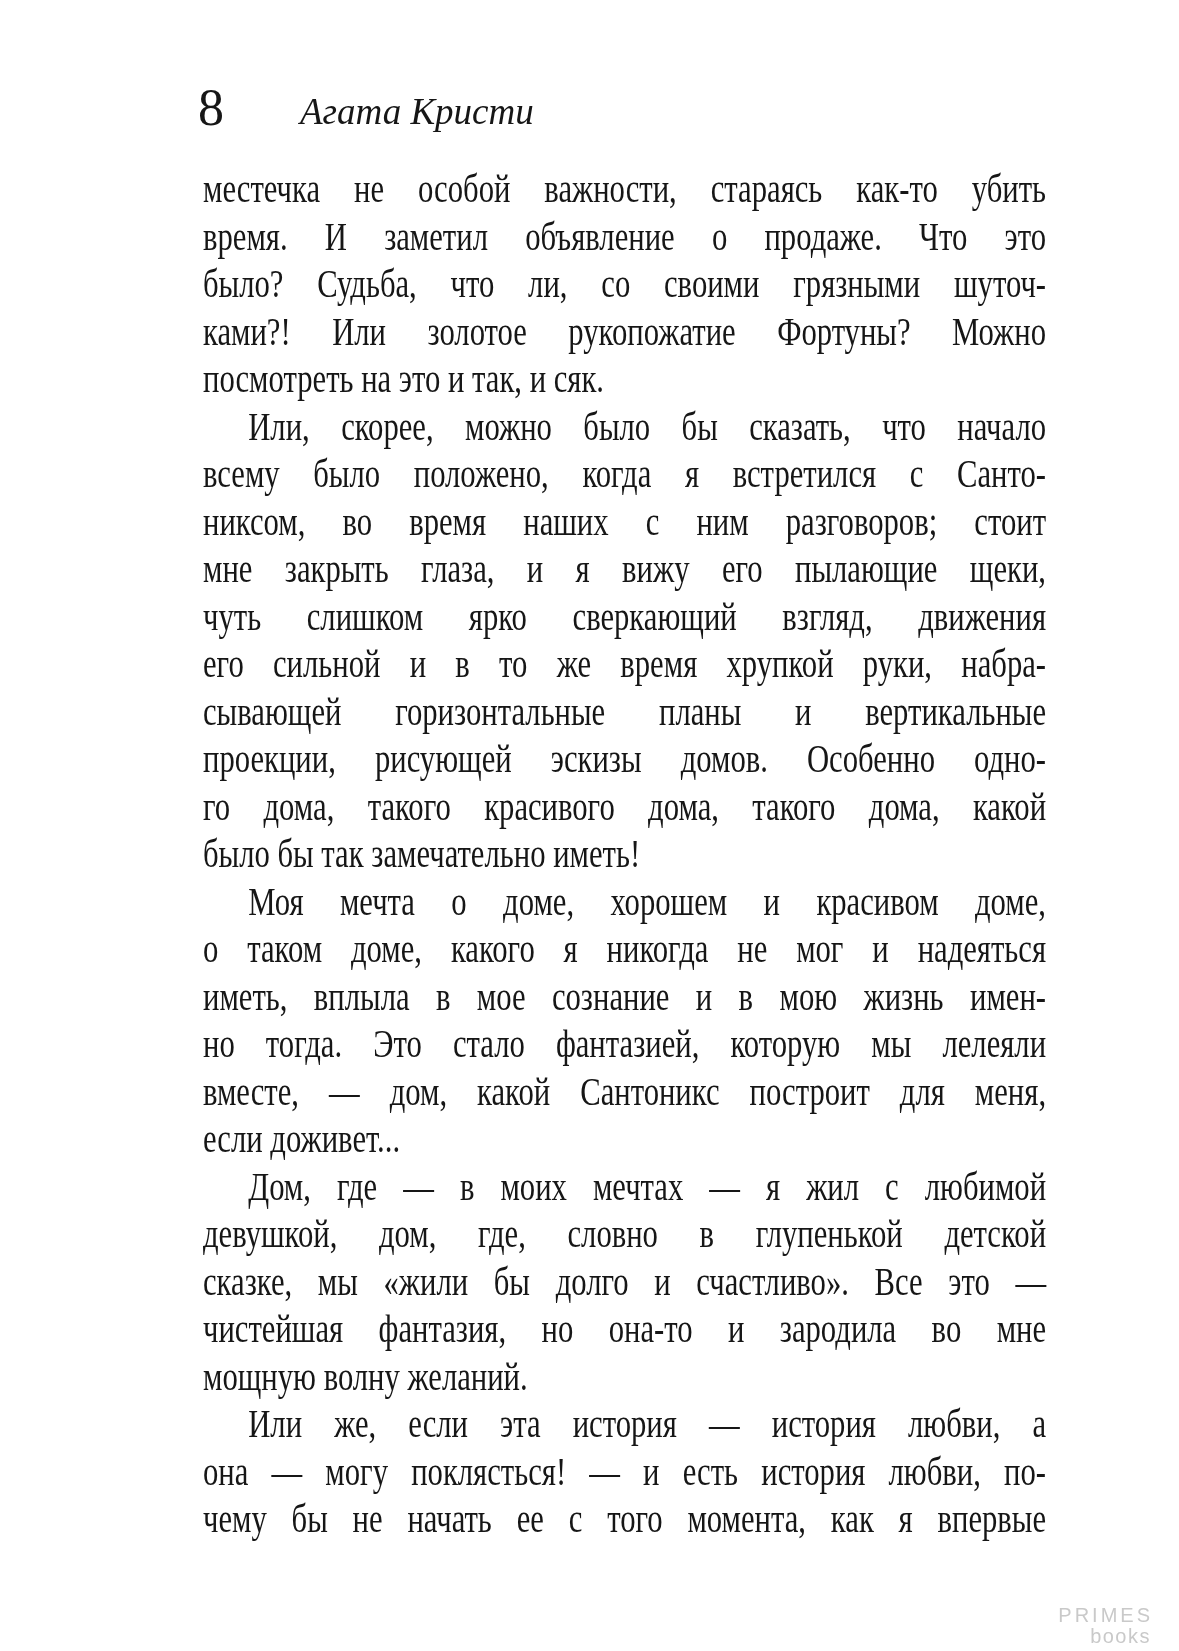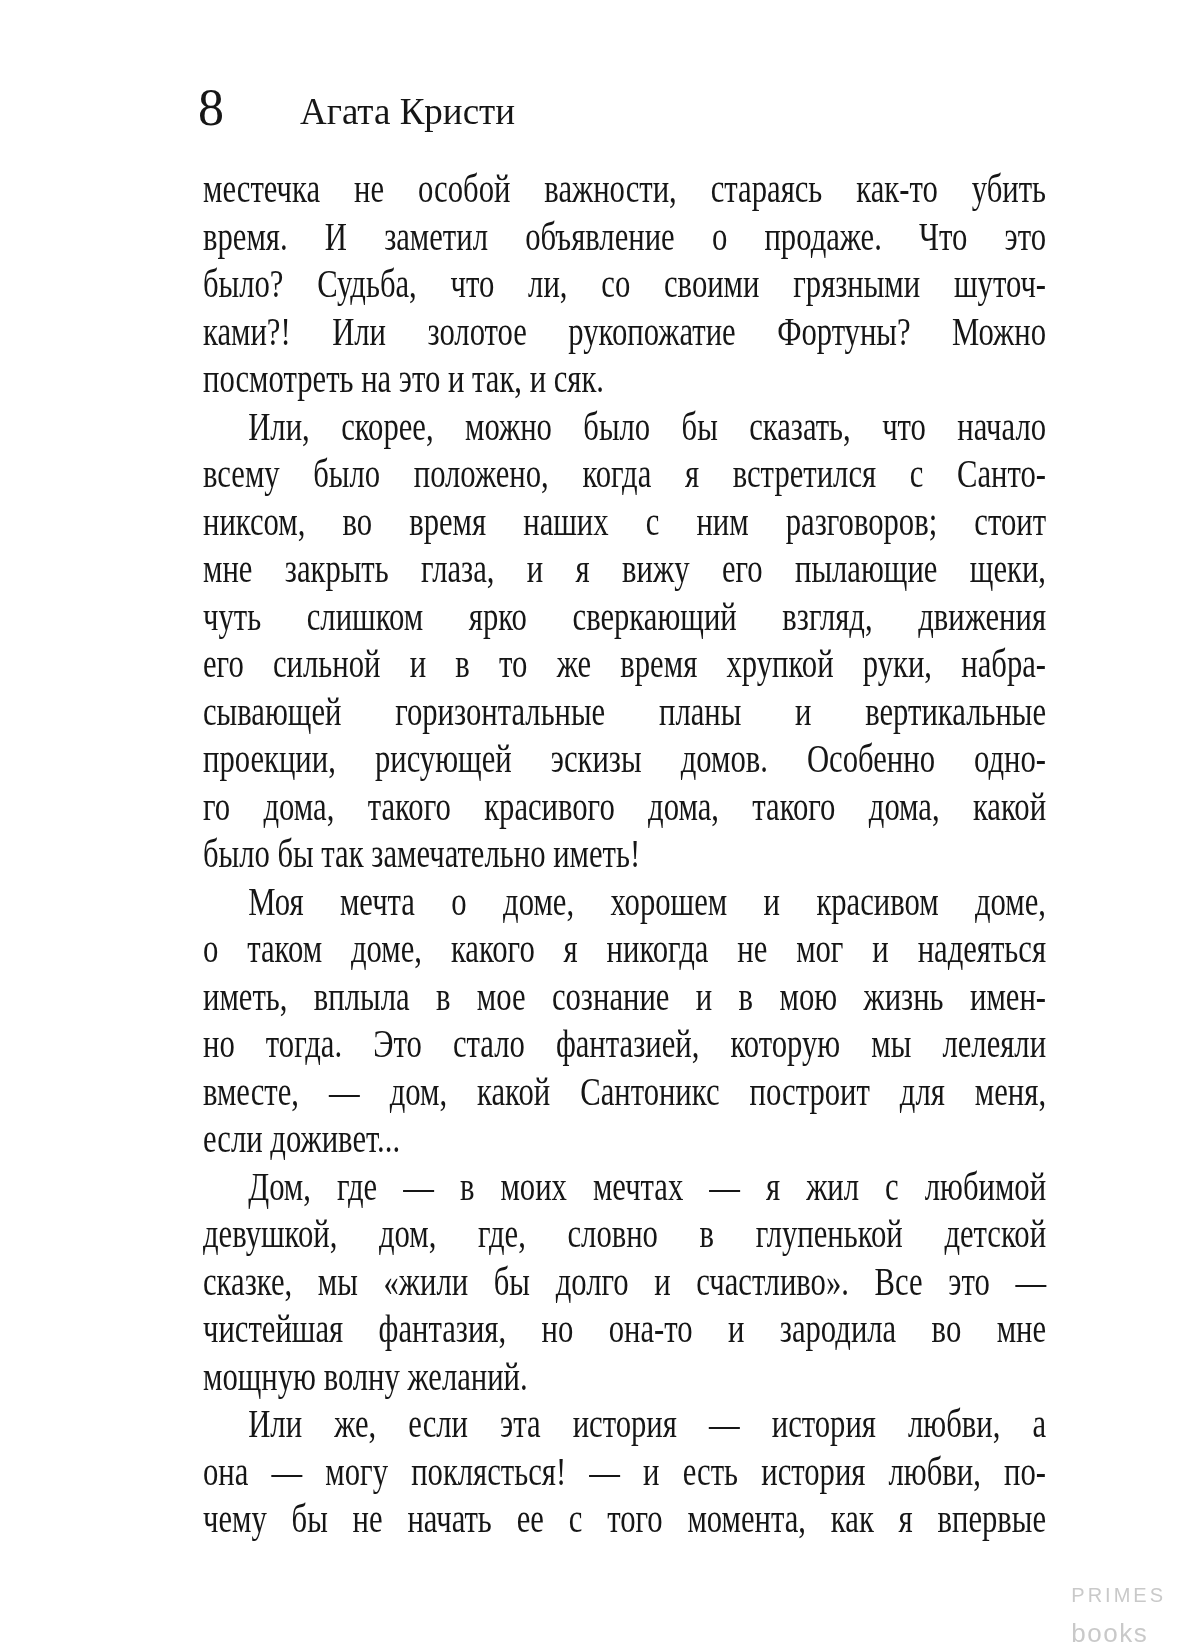--- a/index.html
+++ b/index.html
@@ -24,20 +24,21 @@
     font-size: 52px;
     line-height: 1;
     font-weight: 400;
   }
   .running-title {
     position: absolute;
     left: 300px;
     top: 92px;
     font-size: 37px;
     line-height: 1.1;
+    font-style: italic;
     font-weight: 400;
     text-align: right;
   }
   
   .body-text {
     position: absolute;
     left: 203px;
     top: 165px;
     width: 843px;
   }
@@ -55,38 +56,39 @@
   .line.para-end {
     text-align-last: left;
     -moz-text-align-last: left;
   }
   .line.indent {
     text-indent: 59px;
   }
   
   .watermark {
     position: absolute;
-    right: 13px;
+    right: 26px;
     bottom: 5px;
+    text-align: right;
     font-family: "Liberation Sans", "DejaVu Sans", sans-serif;
     color: #c9c9c9;
     user-select: none;
   }
   .wm-primes {
     font-size: 20px;
     letter-spacing: 3px;
     line-height: 1;
     display: block;
   }
   .wm-books {
-    font-size: 26px;
+    font-size: 20px;
     letter-spacing: 1.5px;
     line-height: 1;
     display: block;
-    margin-top: 15px;
+    margin-top: 1px;
     margin-right: 2px;
   }
 </style>
 </head>
 <body>
 
 <div class="page" style="background: rgb(255, 255, 255); color: rgb(22, 22, 22);">
 
   <div class="page-number">8</div>
 

